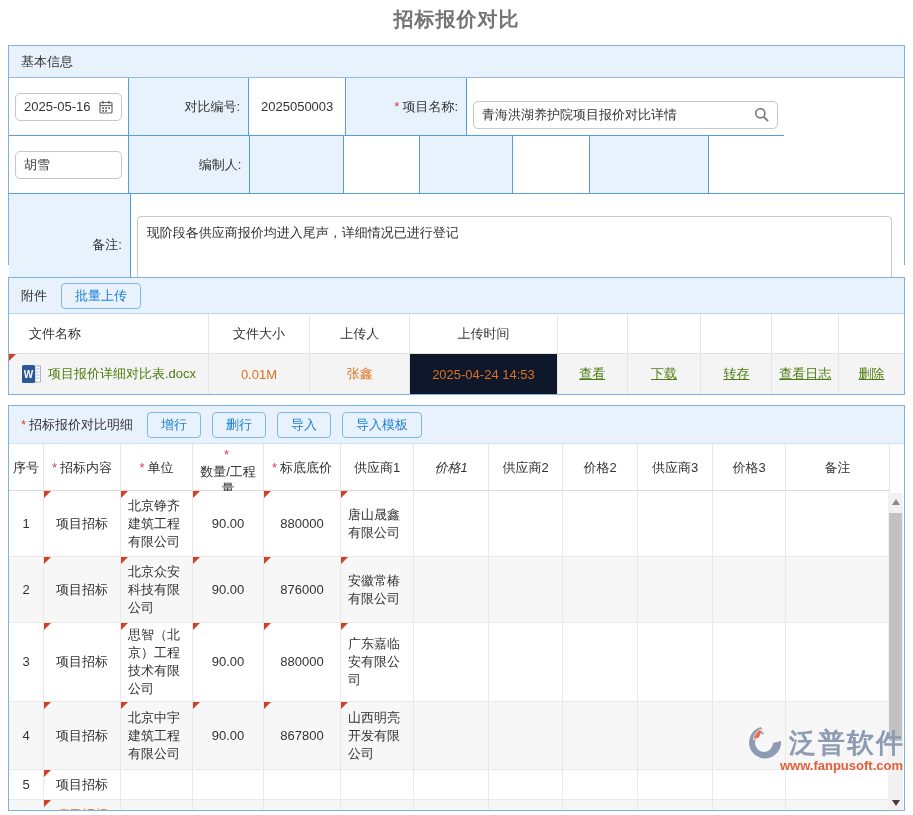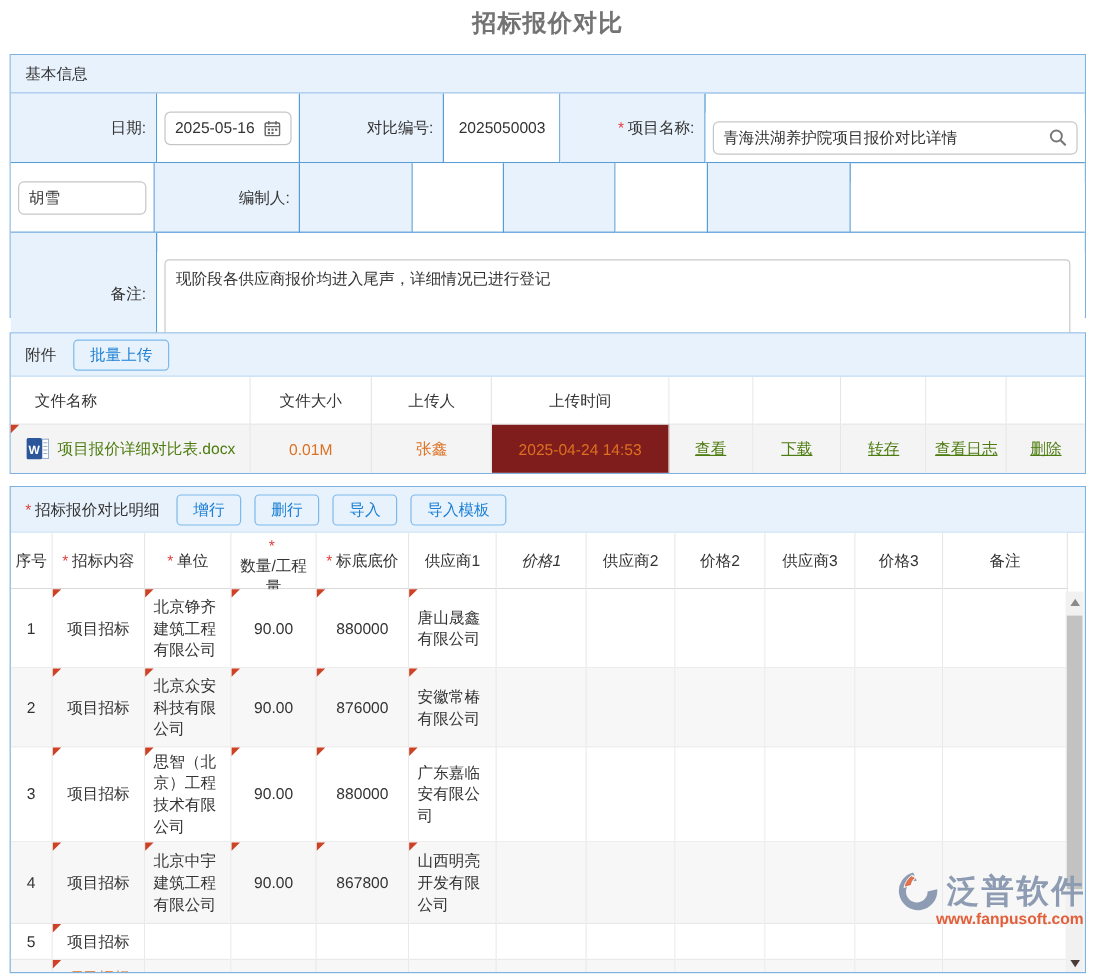--- a/index.html
+++ b/index.html
@@ -40,21 +40,21 @@
 
   
   .at-row { display:flex; }
   .at-cell { border-right:1px solid #e6e6e6; display:flex; align-items:center; justify-content:center;
     font-size:13px; color:#333; position:relative; }
   .at-cell:last-child { border-right:none; }
   .at-head .at-cell { height:40px; border-bottom:1px solid #e3e3e3; background:#fff; }
   .at-head .c-file { justify-content:flex-start; padding-left:20px; }
   .at-data .at-cell { height:40px; background:#f4f4f4; }
   .at-data .c-file { justify-content:flex-start; padding-left:13px; gap:7px; }
-  .at-data .c-time { background:#7f1d1d; }
+  .at-data .c-time { background:#0f172a; }
   .orange { color:#dd7021; }
   a.olink { color:#4d7c0f; text-decoration:underline; cursor:pointer; font-size:13px; }
   .tri::before { content:""; position:absolute; top:0; left:0; width:0; height:0;
     border-top:7px solid #cf4125; border-right:7px solid transparent; }
 
   
   .dt-head { display:flex; }
   .dt-hcell { border-right:1px solid #e6e6e6; border-bottom:1px solid #dadada; height:47px; display:flex;
     align-items:center; justify-content:center; text-align:center; font-size:13px; color:#333; line-height:17px;
     padding:2px 3px; flex-wrap:wrap; background:#fff; }
@@ -87,23 +87,20 @@
 <body>
 
 <div class="page-title">招标报价对比</div>
 
 <div class="panel" id="panel-basic">
   <div class="sec-head">
     <span>基本信息</span>
   </div>
 
   <div class="bi-row">
-    <div class="bi-cell lbl" style="width:122px">
-        <span>日期:</span>
-      </div>
     <div class="bi-cell val" style="width:120px">
       <div class="inputbox">
         <span class="itxt">2025-05-16</span>
         <span>
           <svg width="14" height="14" viewBox="0 0 14 14">
               <rect x="1" y="2.5" width="12" height="10.5" rx="1" fill="none" stroke="#666" stroke-width="1.2"></rect>
               <line x1="4" y1="0.8" x2="4" y2="4" stroke="#666" stroke-width="1.2"></line>
               <line x1="10" y1="0.8" x2="10" y2="4" stroke="#666" stroke-width="1.2"></line>
               <line x1="1" y1="5.5" x2="13" y2="5.5" stroke="#666" stroke-width="1.2"></line>
               <rect x="3.2" y="7.2" width="1.8" height="1.8" fill="#666"></rect>

